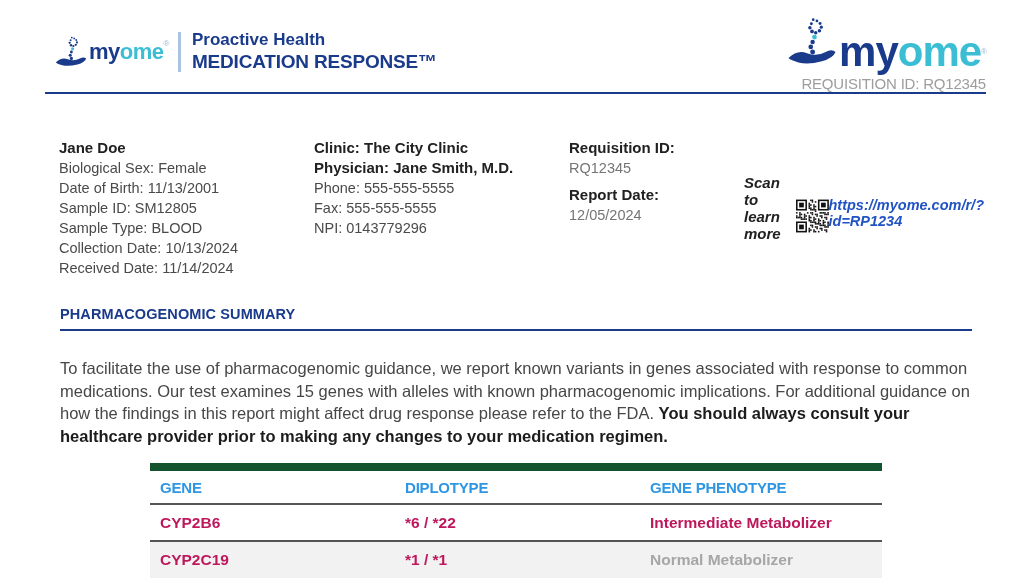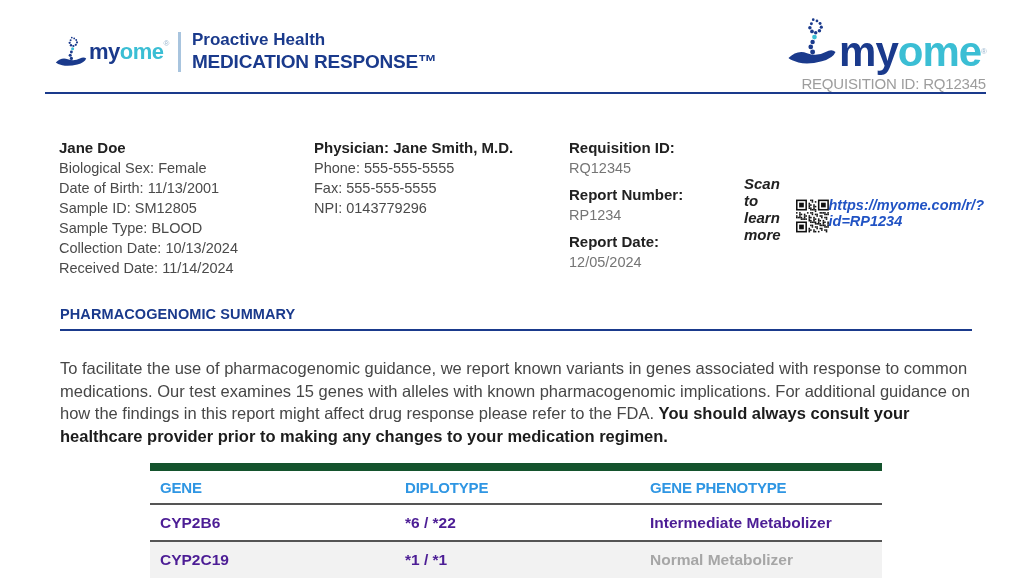--- a/index.html
+++ b/index.html
@@ -50,21 +50,21 @@
   .summary-body { margin-top:26px; font-size:16.5px; line-height:22.6px; color:#474747; }
   .summary-body .strong { font-weight:bold; color:#1c1c1c; }
 
   
   .gene-table { position:absolute; left:150px; top:463px; width:732px; border-collapse:collapse; border-top:8px solid #14532d; }
   .gene-table th {
     text-align:left; font-size:15px; font-weight:bold; color:#2f96e3;
     letter-spacing:-0.2px; height:37px; padding-left:10px; border-bottom:2px solid #555;
   }
   .gene-table td {
-    font-size:15.5px; font-weight:bold; color:#4c1d95;
+    font-size:15.5px; font-weight:bold; color:#be185d;
     height:37px; padding-left:10px; border-bottom:2px solid #555;
   }
   .gene-table tr:last-child td { border-bottom:none; }
   .gene-table tr.row-alt td { background:#f2f2f2; }
   .gene-table td.muted { color:#a6a6a6; }
   .gene-table .col-gene { width:245px; }
   .gene-table .col-diplo { width:245px; }
 </style>
 </head>
 <body>
@@ -135,34 +135,31 @@
       <div class="bold-line">Jane Doe</div>
       <div class="gray-line">Biological Sex: Female</div>
       <div class="gray-line">Date of Birth: 11/13/2001</div>
       <div class="gray-line">Sample ID: SM12805</div>
       <div class="gray-line">Sample Type: BLOOD</div>
       <div class="gray-line">Collection Date: 10/13/2024</div>
       <div class="gray-line">Received Date: 11/14/2024</div>
     </div>
 
     <div class="col-clinic">
+      <div class="bold-line">Clinic: The City Clinic</div>
       <div class="bold-line">Physician: Jane Smith, M.D.</div>
       <div class="gray-line">Phone: 555-555-5555</div>
       <div class="gray-line">Fax: 555-555-5555</div>
       <div class="gray-line">NPI: 0143779296</div>
     </div>
 
     <div class="col-report">
       <div class="field-pair">
         <div class="bold-line">Requisition ID:</div>
         <div class="muted-line">RQ12345</div>
-      </div>
-      <div class="field-pair">
-        <div class="bold-line">Report Number:</div>
-        <div class="muted-line">RP1234</div>
       </div>
       <div class="field-pair">
         <div class="bold-line">Report Date:</div>
         <div class="muted-line">12/05/2024</div>
       </div>
     </div>
 
     <div class="col-qr">
       <div class="qr-caption">Scan to learn more</div>
       <svg class="qr-box" viewBox="0 0 84 84">

